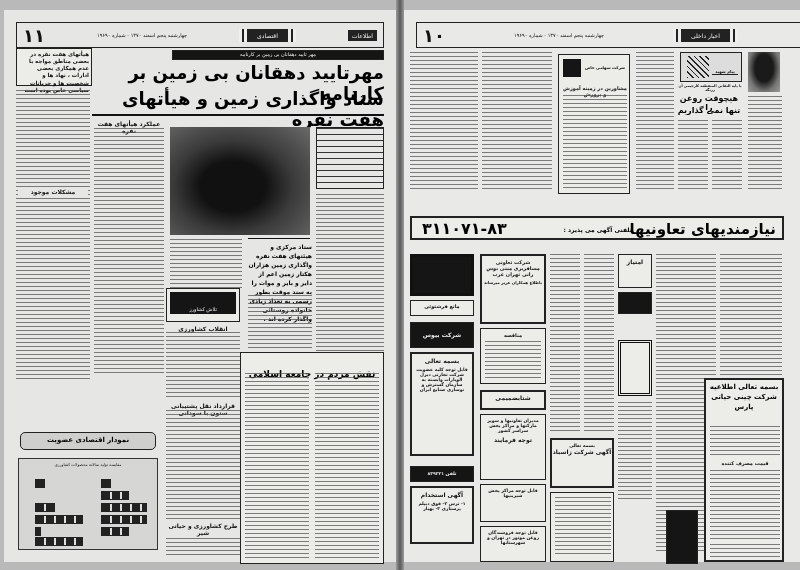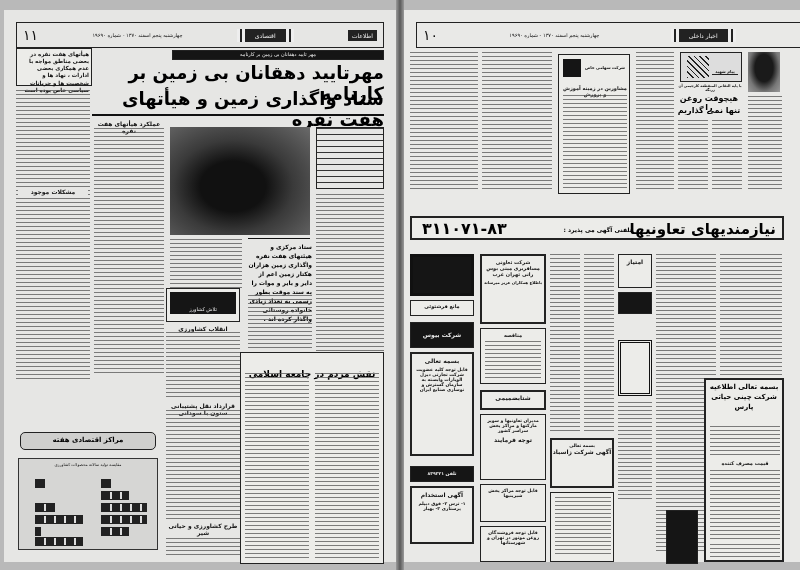--- a/index.html
+++ b/index.html
@@ -2,21 +2,21 @@
 <html><head>
 <meta charset="utf-8">
 <style>
 *{box-sizing:border-box;margin:0;padding:0}
 body{width:800px;height:570px;background:#b9b9b9;position:relative;overflow:hidden;font-family:"DejaVu Sans",sans-serif;color:#111}
 .page{position:absolute;top:10px;height:552px;background:#e6e6e4}
 #left{left:4px;width:392px}
 #right{left:404px;width:451px;background:#e9e9e7}
 .gutter{position:absolute;left:396px;top:0;width:8px;height:570px;background:linear-gradient(90deg,#9a9a9a,#5a5a5a,#9a9a9a)}
 .hdr{position:absolute;top:12px;left:12px;right:12px;height:26px;border:1px solid #222;display:flex;align-items:center;justify-content:space-between;padding:0 6px;font-size:7px}
-.hdr .pg{font-size:14px;font-weight:normal}
+.hdr .pg{font-size:18px;font-weight:bold}
 .hdr .sec{background:#222;color:#eee;padding:3px 10px;font-size:6px;border-left:8px double #eee;border-right:8px double #eee}
 .hdr .logo{background:#222;color:#eee;font-size:6px;padding:2px 4px}
 .txt{position:absolute;background:repeating-linear-gradient(180deg,#555 0 1px,transparent 1px 4px);opacity:.75}
 .box{position:absolute;border:1.5px solid #222;background:#ecece9}
 .rule{position:absolute;height:2px;background:#111}
 .hl{position:absolute;font-weight:bold;direction:rtl;text-align:right;color:#000;font-family:"DejaVu Sans",sans-serif}
 .photo{position:absolute;background:radial-gradient(ellipse at 45% 55%,#111 0 30%,#3a3a3a 55%,#6a6a6a 100%)}
 .small{font-size:6px;direction:rtl;text-align:center;font-weight:bold}
 .black{background:#151515;color:#eee}
 .chart{position:absolute;border:1px solid #333;background:#d6d6d4}
@@ -67,21 +67,21 @@
     <div class="txt" style="left:4px;top:20px;width:64px;height:186px"></div>
     <div class="txt" style="left:74px;top:20px;width:64px;height:186px"></div>
   </div>
 
   <div class="small" style="position:absolute;left:162px;top:392px;width:74px;background:#e6e6e4">قرارداد نقل پشتیبانی ستون با سودانی</div>
   <div class="txt" style="left:162px;top:400px;width:74px;height:148px"></div>
   <div class="small" style="position:absolute;left:162px;top:512px;width:74px;background:#e6e6e4">طرح کشاورزی و حیاتی شیر</div>
 
   <div class="box" style="left:14px;top:43px;width:0;height:0;border:none"></div>
   <div class="box" style="left:16px;top:422px;width:136px;height:18px;border-radius:5px;background:#cfcfcd">
-    <div class="hl" style="position:relative;font-size:7px;text-align:center;margin-top:3px">مراکز اقتصادی هفته</div>
+    <div class="hl" style="position:relative;font-size:7px;text-align:center;margin-top:3px">نمودار اقتصادی عضویت</div>
   </div>
   <div class="chart" style="left:14px;top:448px;width:140px;height:92px">
     <div style="font-size:4px;direction:rtl;text-align:center;margin-top:3px">مقایسه تولید سالانه محصولات کشاورزی</div>
     <div class="bar" style="left:82px;top:20px;width:10px"></div>
     <div class="bar" style="left:82px;top:32px;width:28px"></div>
     <div class="bar" style="left:82px;top:44px;width:46px"></div>
     <div class="bar" style="left:82px;top:56px;width:46px"></div>
     <div class="bar" style="left:82px;top:68px;width:28px"></div>
     <div class="bar" style="left:16px;top:20px;width:10px"></div>
     <div class="bar" style="left:16px;top:44px;width:20px"></div>

